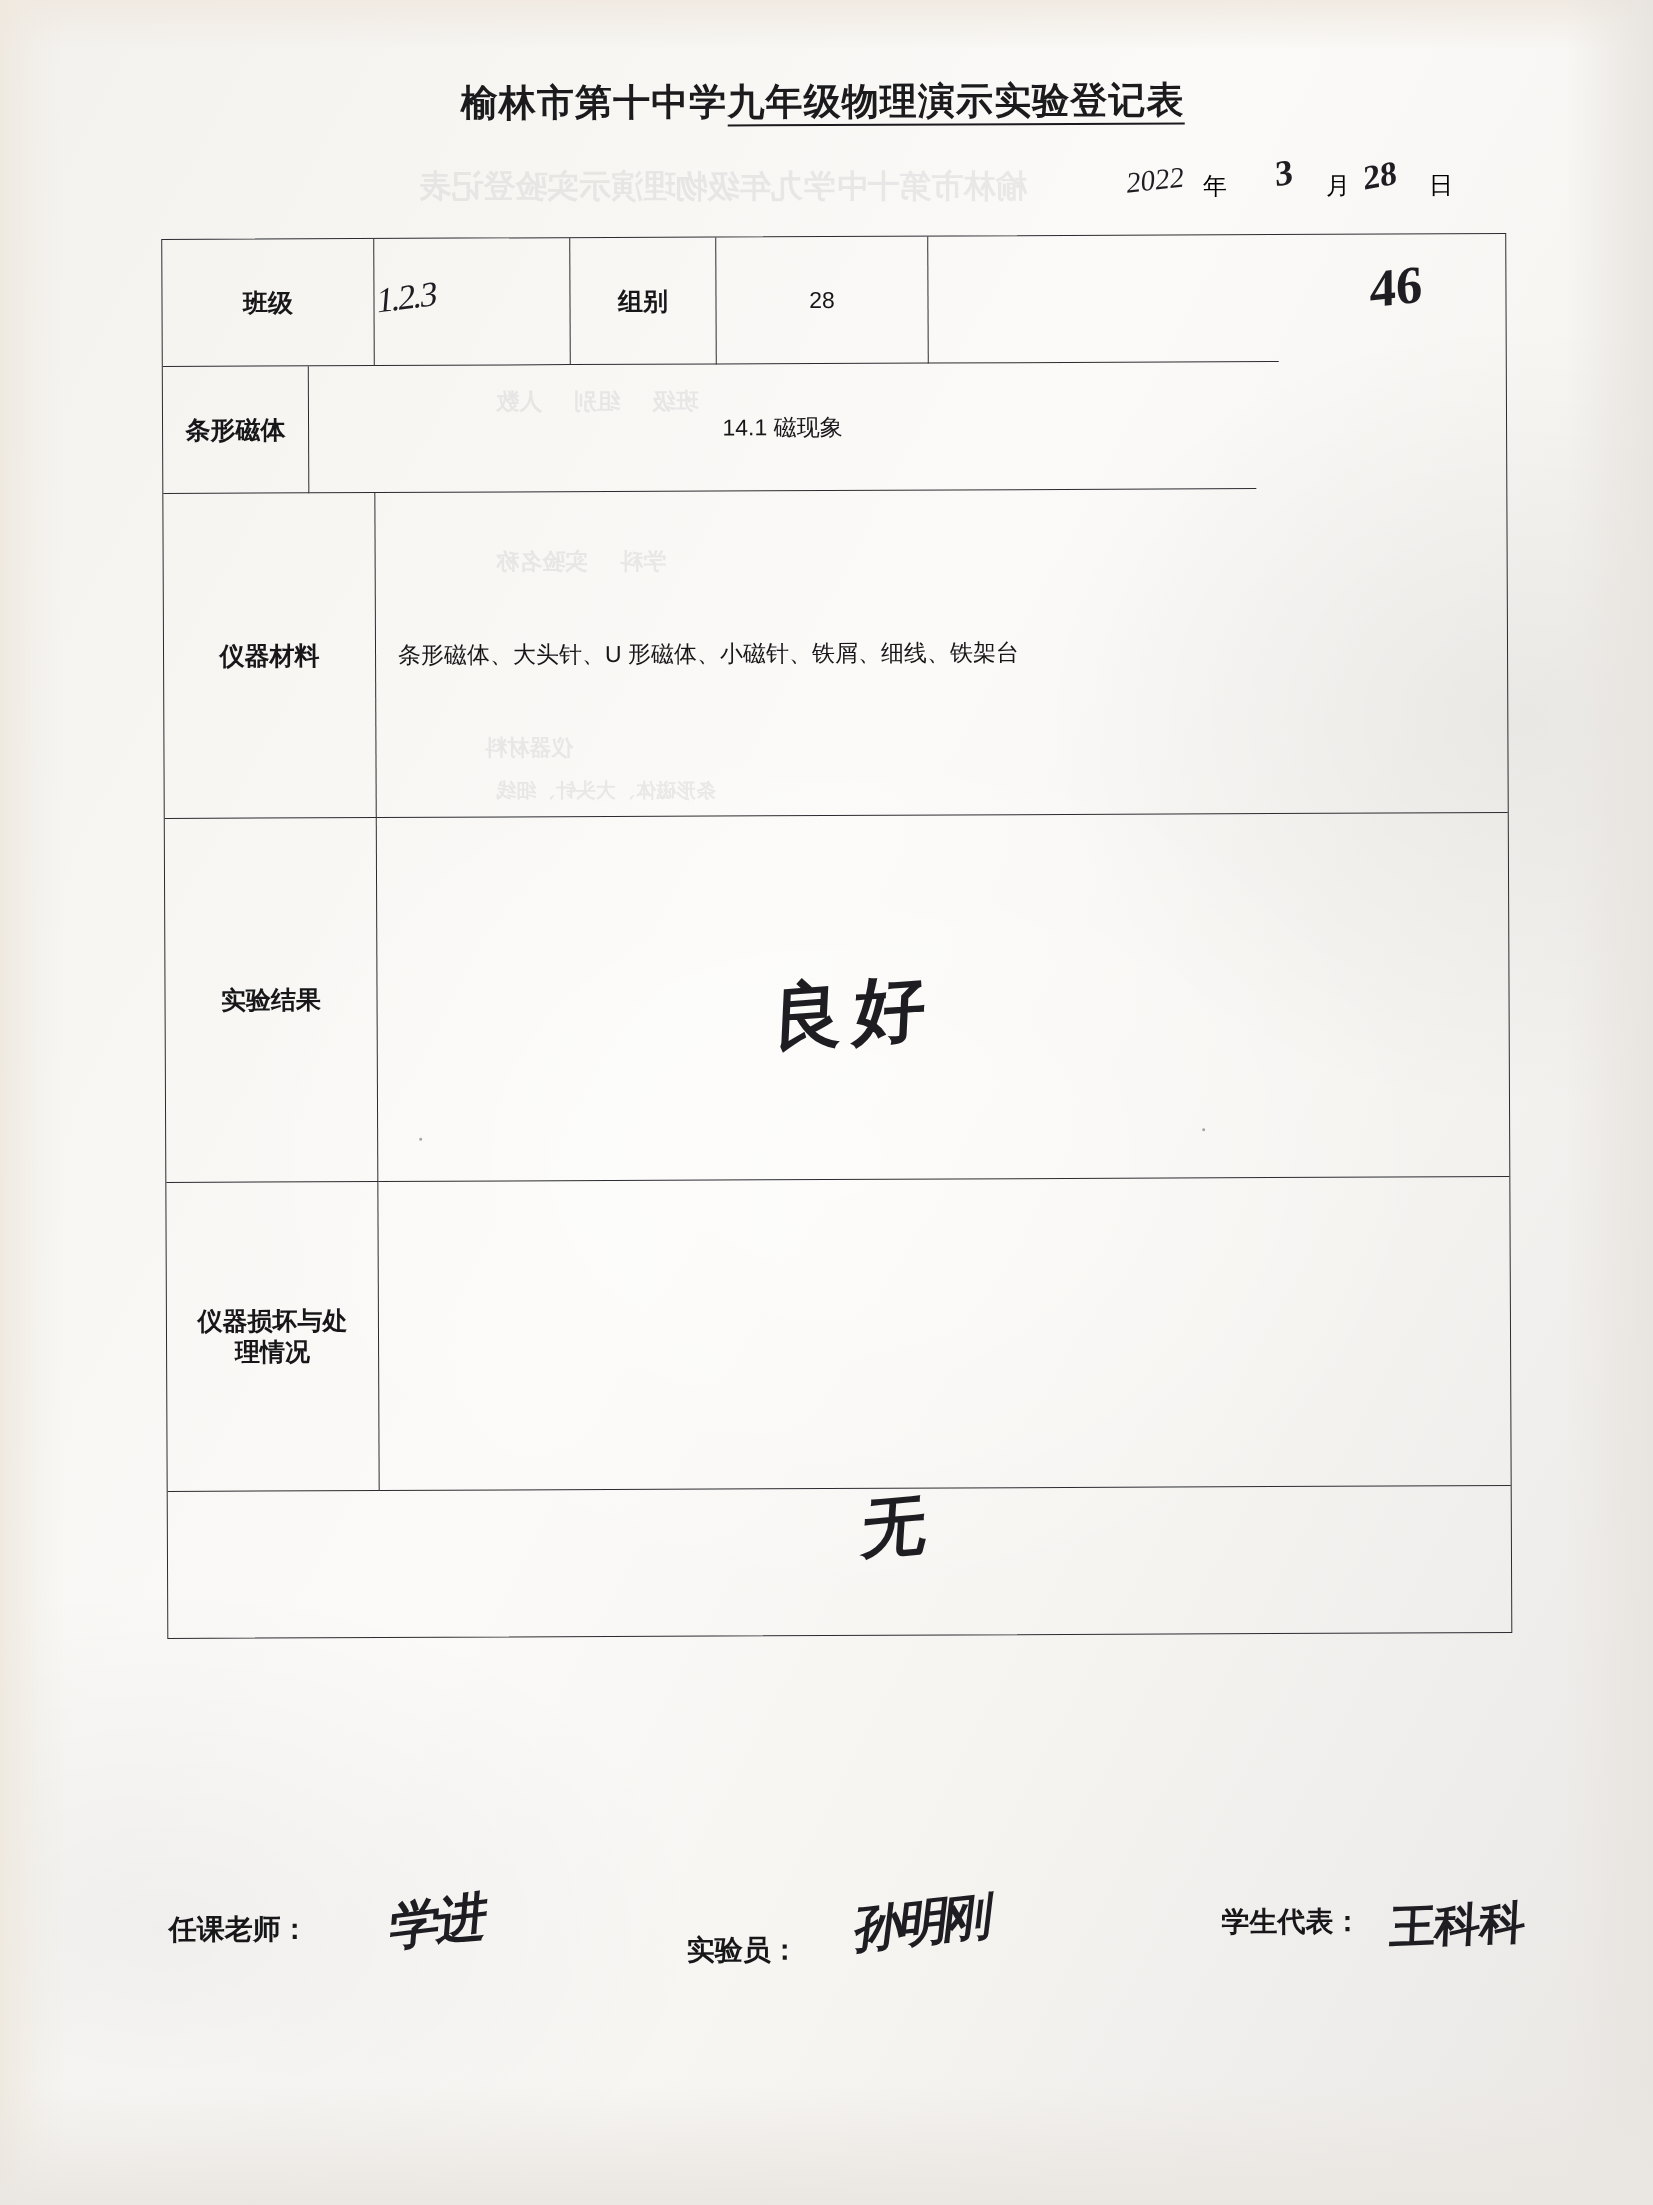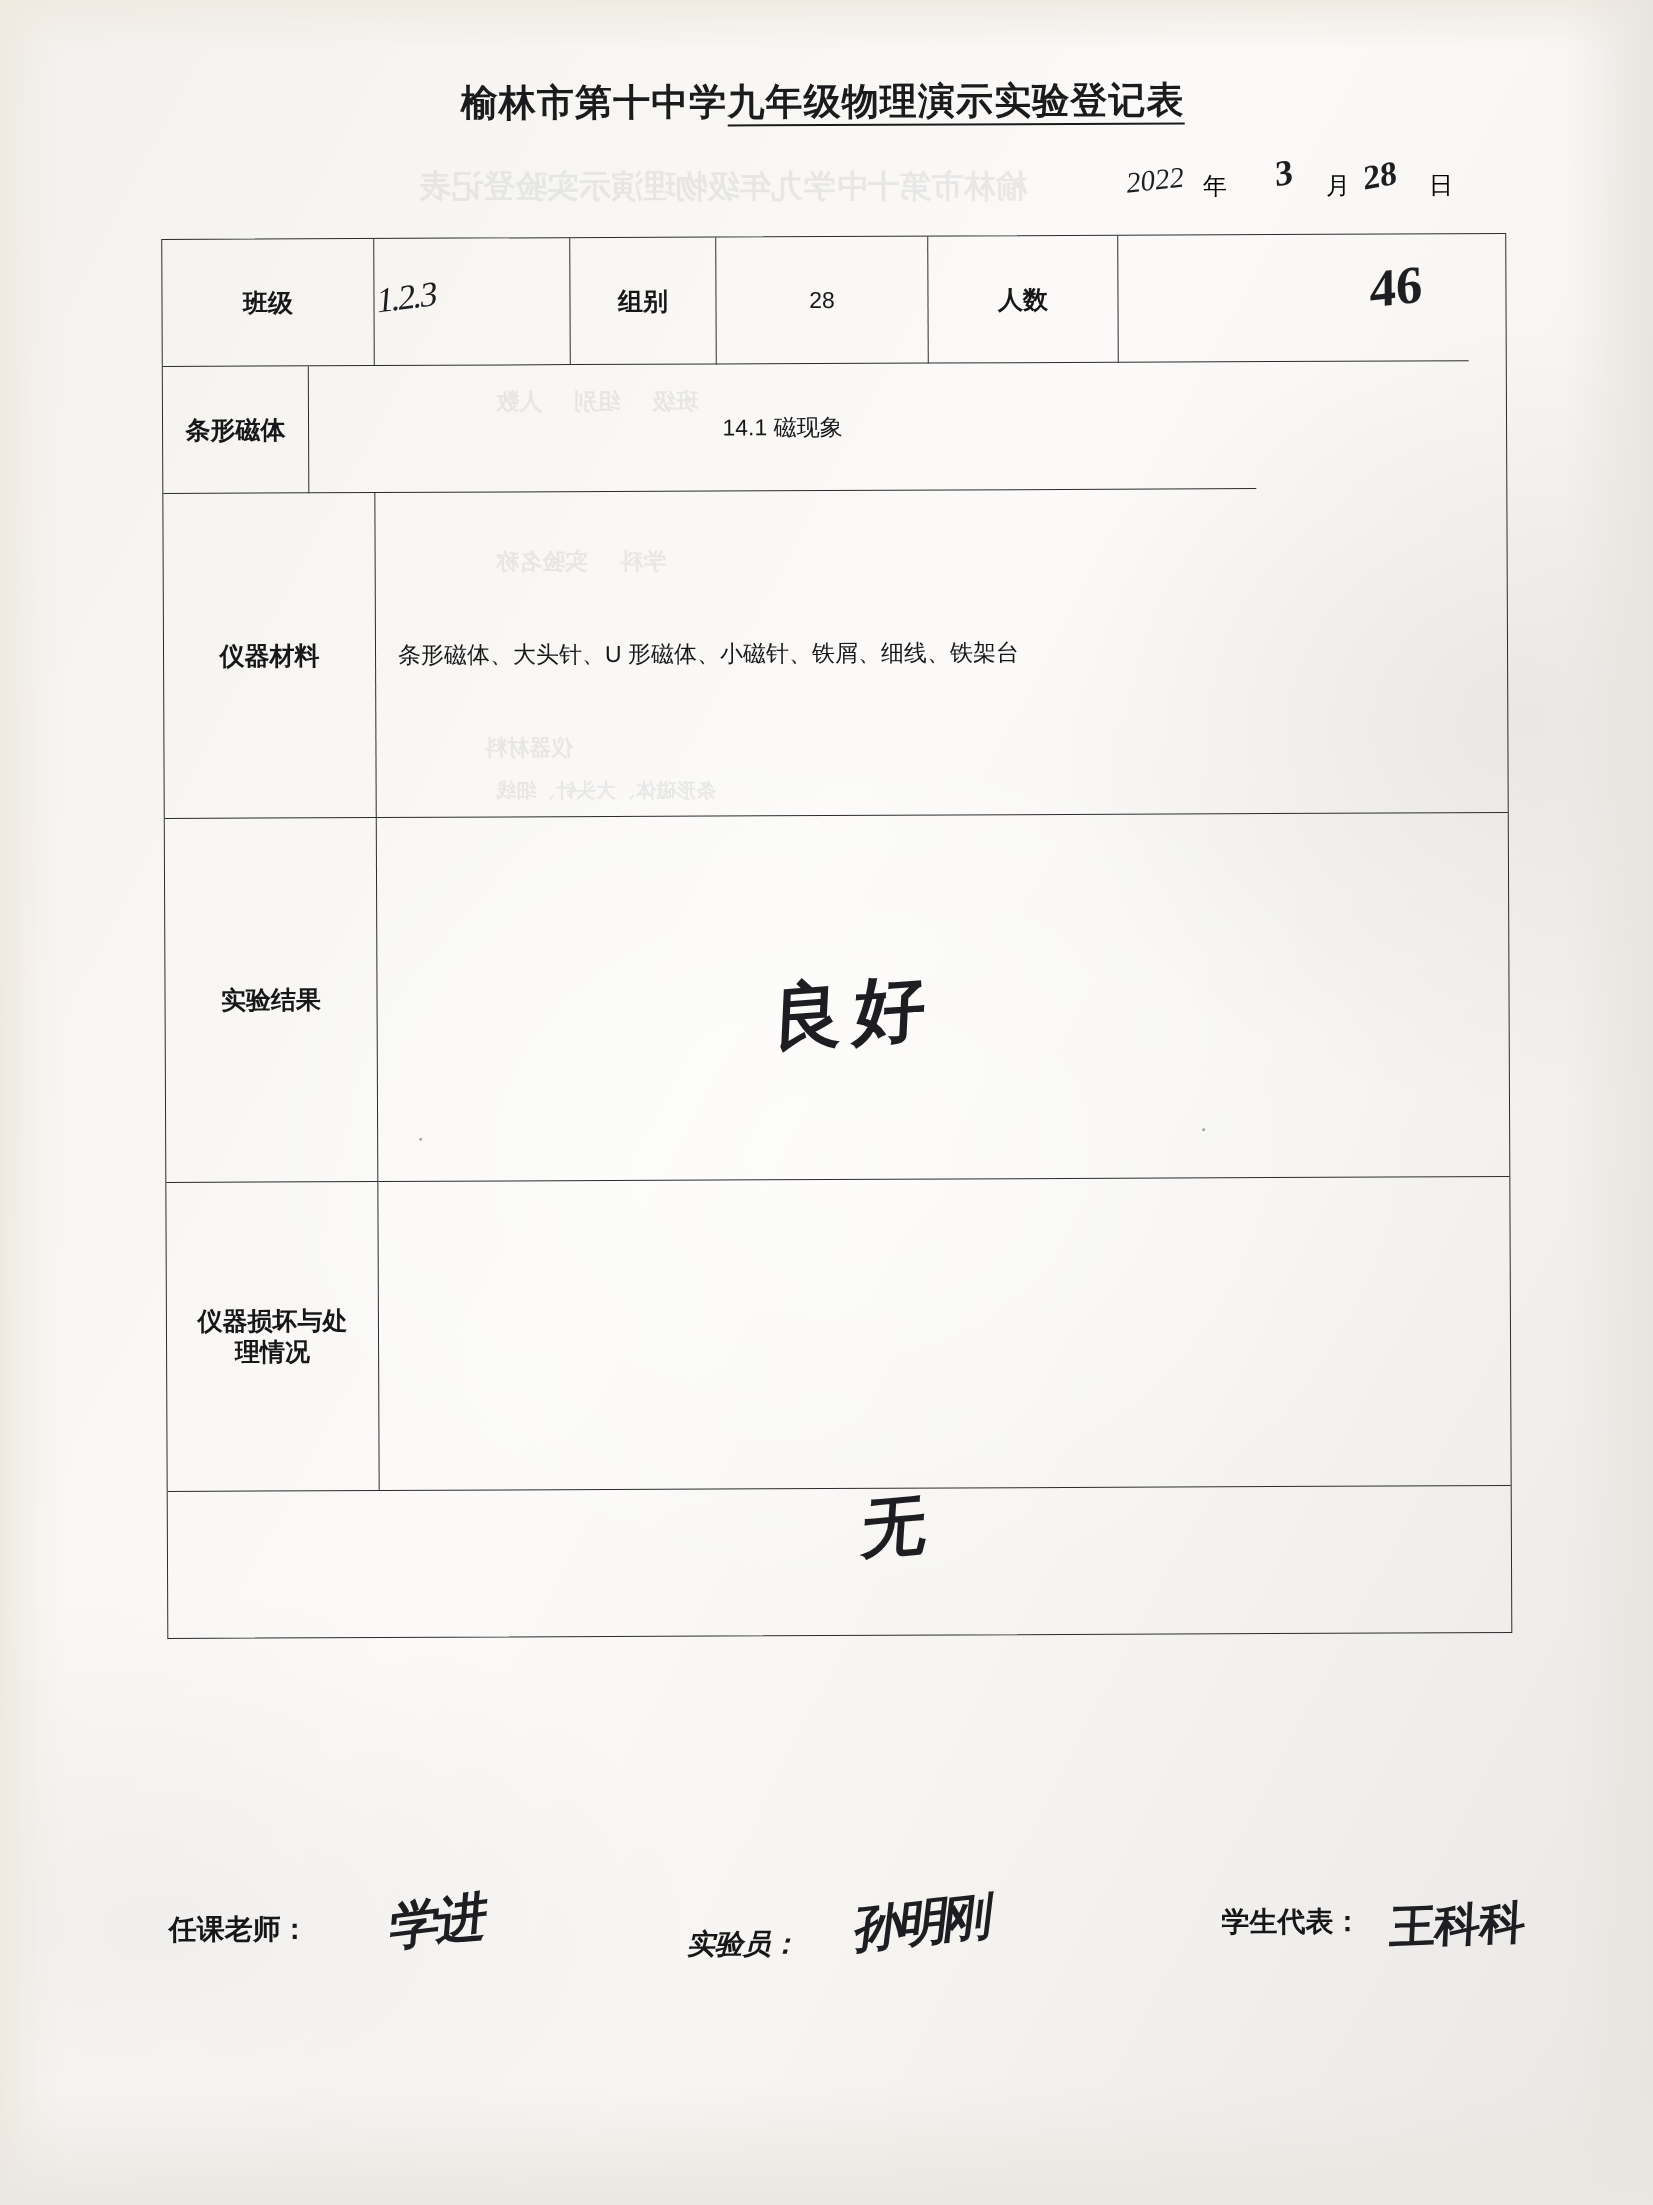--- a/index.html
+++ b/index.html
@@ -217,21 +217,21 @@
     height: 88px;
   }
   .f-label {
     position: absolute;
     font-size: 28px;
     font-weight: bold;
     color: #17171a;
     font-family: "Liberation Serif", "DejaVu Serif", serif;
   }
   .f-teacher { left: 0px; top: 22px; }
-  .f-lab { left: 518px; top: 39px; font-style: italic; }
+  .f-lab { left: 518px; top: 45px; }
   .f-student { left: 1053px; top: 19.3px; }
 
   .sig {
     position: absolute;
     font-family: "Liberation Serif", "DejaVu Serif", serif;
     color: #1d1d22;
     font-weight: bold;
     pointer-events: none;
   }
   .sig-teacher {
@@ -293,21 +293,20 @@
     <span class="date-label-day">日</span>
   </div>
 
   <div class="table">
 
     <div class="row r1">
       <div class="cell c-label">班级</div>
       <div class="cell c-v1"></div>
       <div class="cell c-label2">组别</div>
       <div class="cell c-v2 value">28</div>
-      <div class="cell c-label3">人数</div>
       <div class="cell c-v3"></div>
     </div>
 
     <div class="row r2">
       <div class="cell c-label2">条形磁体</div>
       <div class="cell wide-val value">14.1 磁现象</div>
     </div>
 
     <div class="row r3">
       <div class="cell c-label">仪器材料</div>

